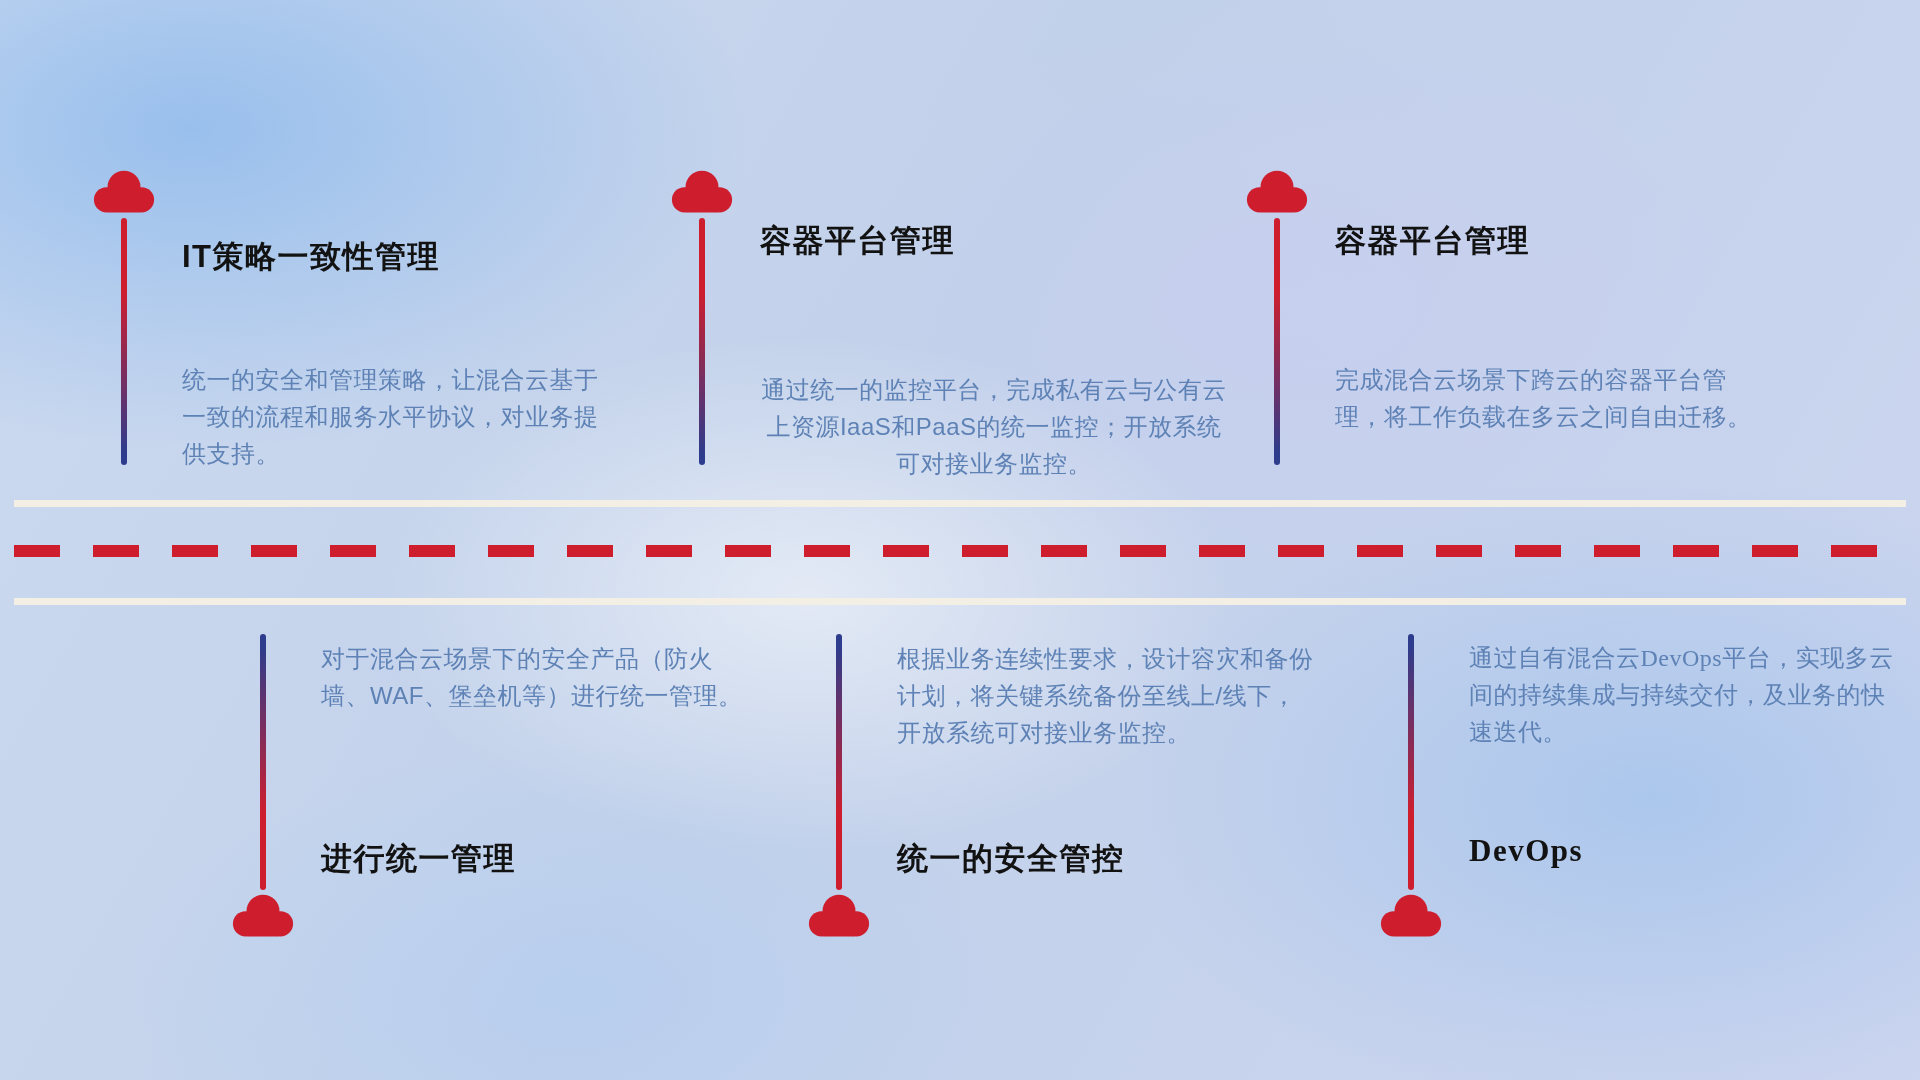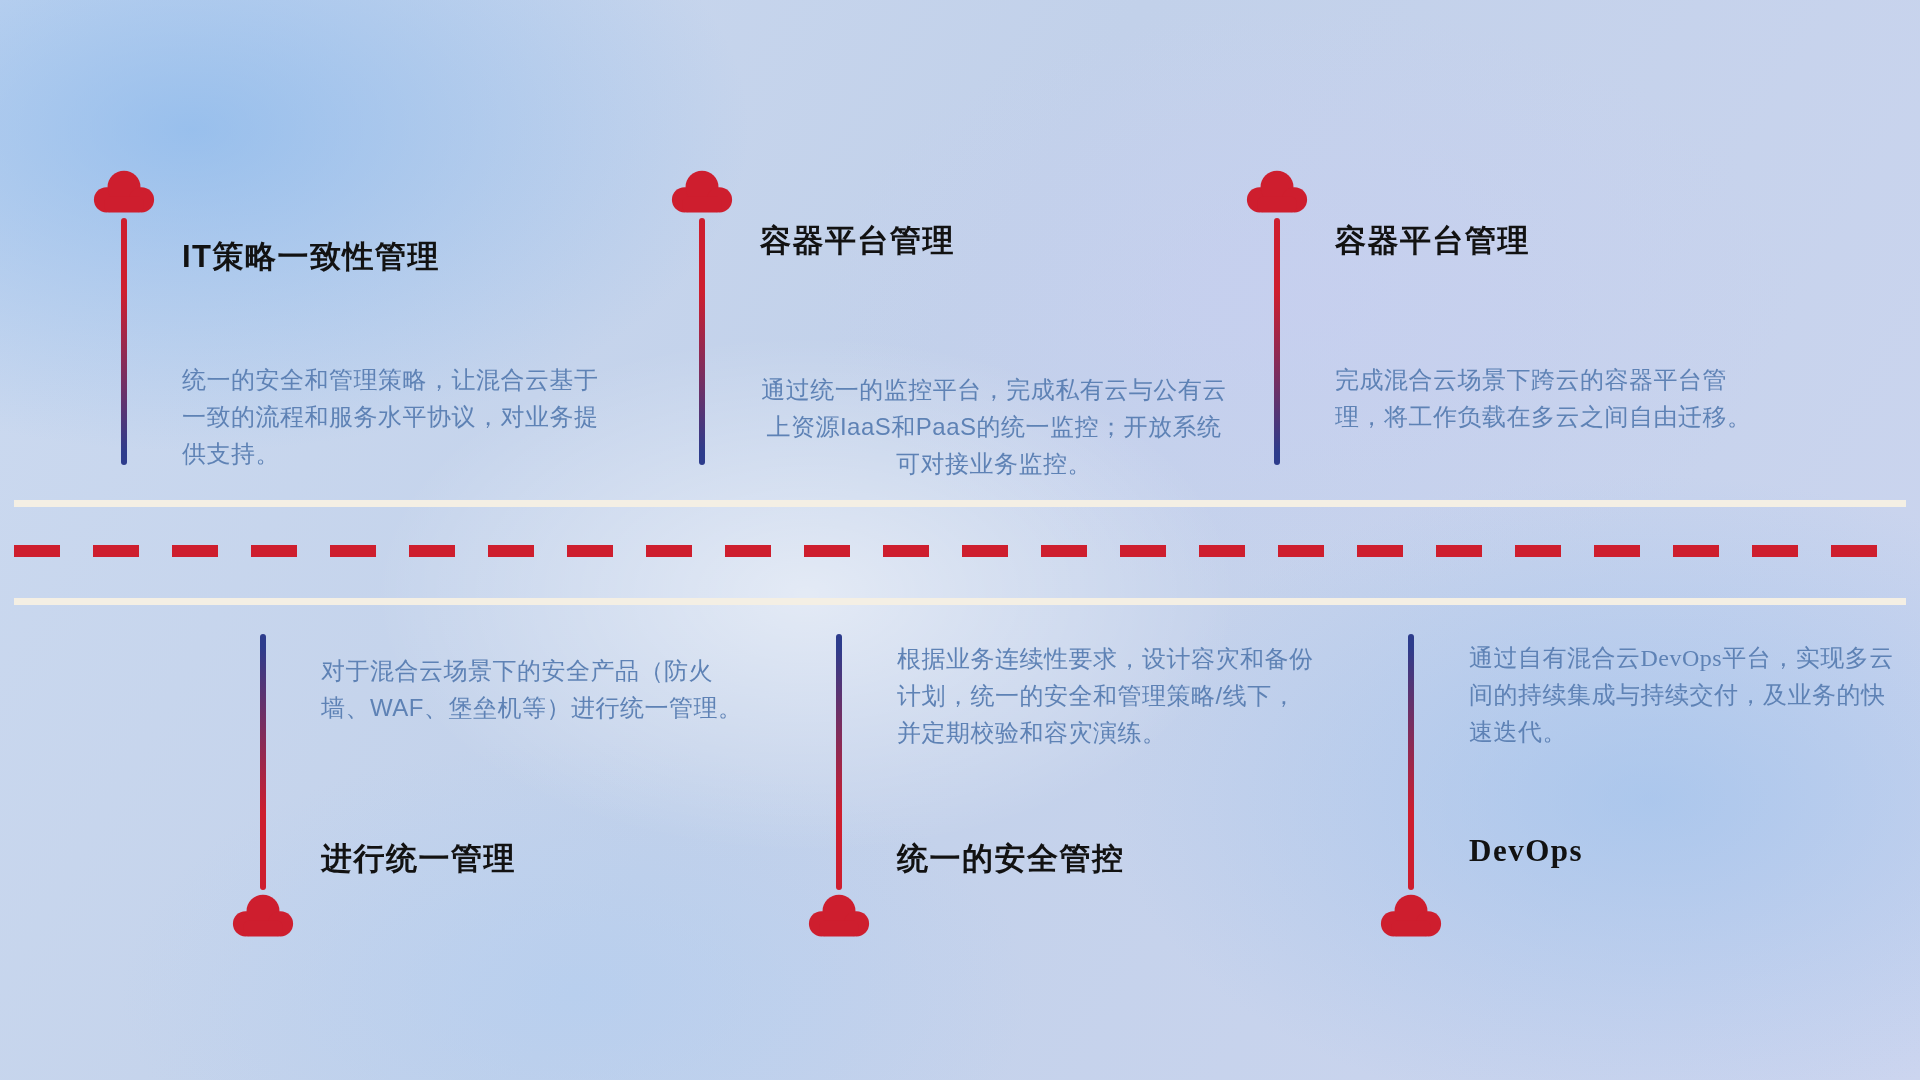--- a/index.html
+++ b/index.html
@@ -138,35 +138,35 @@
           <rect x="14" y="29" width="40" height="16" rx="5"></rect>
         </svg>
     </span>
     <div class="stem down" style="top:50px; height:247px;"></div>
     <div class="title" style="top:52px;text-align:center;">容器平台管理</div>
     <div class="desc" style="top:193px; width:430px;">完成混合云场景下跨云的容器平台管理，将工作负载在多云之间自由迁移。</div>
   </div>
 
   <div class="item" style="left:263px; top:630px;">
     <div class="stem up" style="top:4px; height:256px;"></div>
-    <div class="desc" style="top:10px; width:438px;margin-top:12px;">对于混合云场景下的安全产品（防火墙、WAF、堡垒机等）进行统一管理。</div>
+    <div class="desc" style="top:10px; width:438px;">对于混合云场景下的安全产品（防火墙、WAF、堡垒机等）进行统一管理。</div>
     <div class="title" style="top:208px;">进行统一管理</div>
     <span class="cloud" style="top:262px;">
       <svg viewBox="0 0 68 48">
           <circle cx="16" cy="32" r="13"></circle>
           <circle cx="34" cy="19" r="17"></circle>
           <circle cx="52" cy="32" r="13"></circle>
           <rect x="14" y="29" width="40" height="16" rx="5"></rect>
         </svg>
     </span>
   </div>
 
   <div class="item" style="left:839px; top:630px;">
     <div class="stem up" style="top:4px; height:256px;"></div>
-    <div class="desc" style="top:10px; width:422px;">根据业务连续性要求，设计容灾和备份计划，统一的安全和管理策略/线下，并定期校验和容灾演练。</div>
+    <div class="desc" style="top:10px; width:422px;">根据业务连续性要求，设计容灾和备份计划，将关键系统备份至线上/线下，开放系统可对接业务监控。</div>
     <div class="title" style="top:208px;">统一的安全管控</div>
     <span class="cloud" style="top:262px;">
       <svg viewBox="0 0 68 48">
           <circle cx="16" cy="32" r="13"></circle>
           <circle cx="34" cy="19" r="17"></circle>
           <circle cx="52" cy="32" r="13"></circle>
           <rect x="14" y="29" width="40" height="16" rx="5"></rect>
         </svg>
     </span>
   </div>

